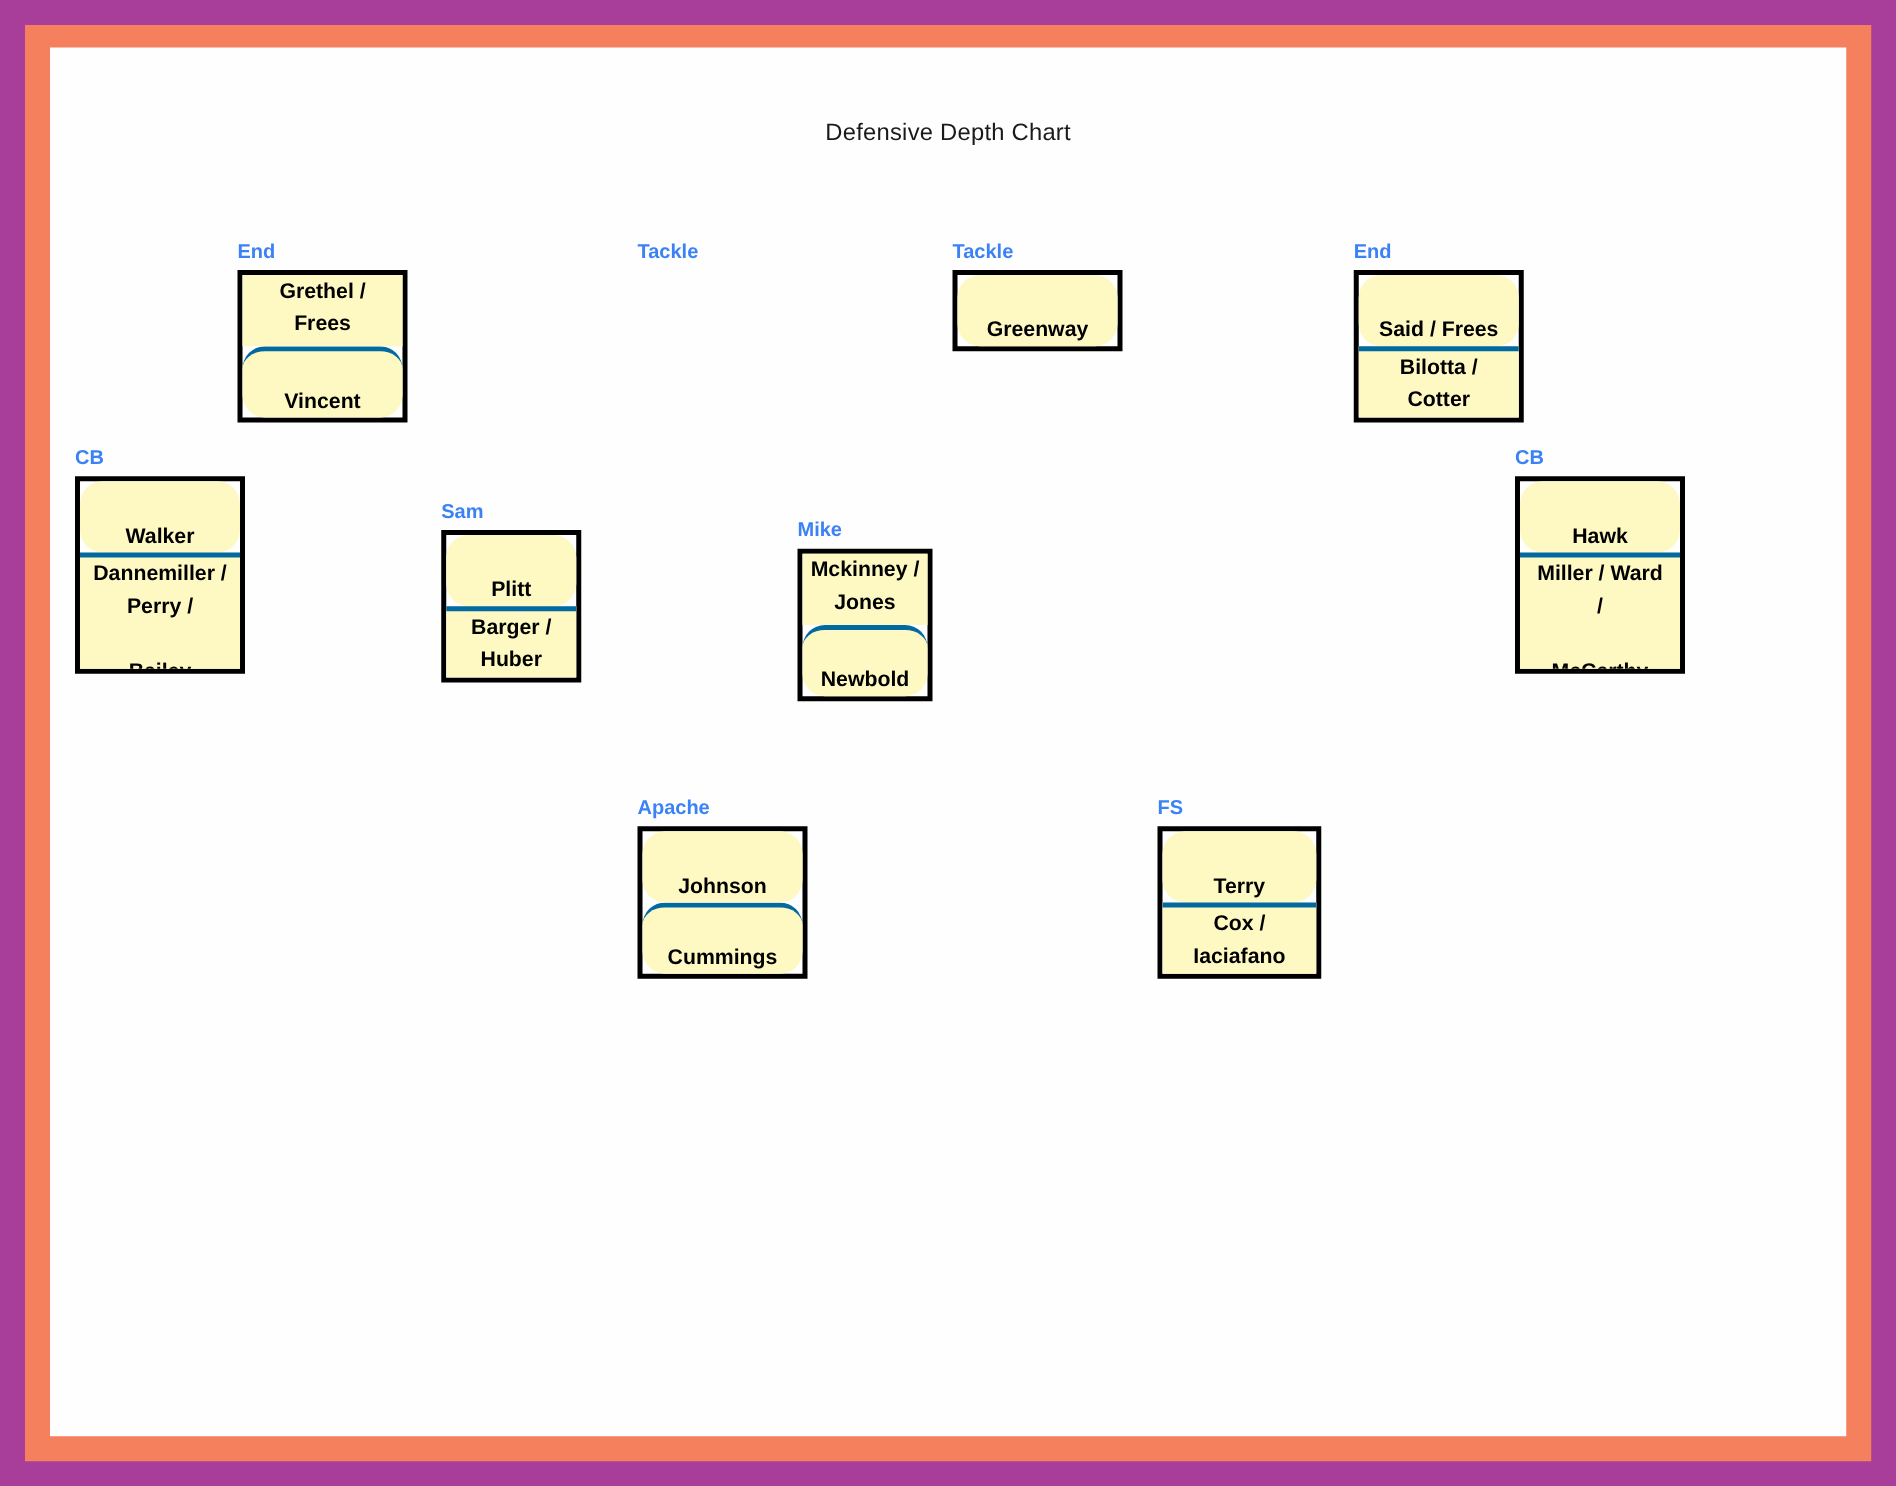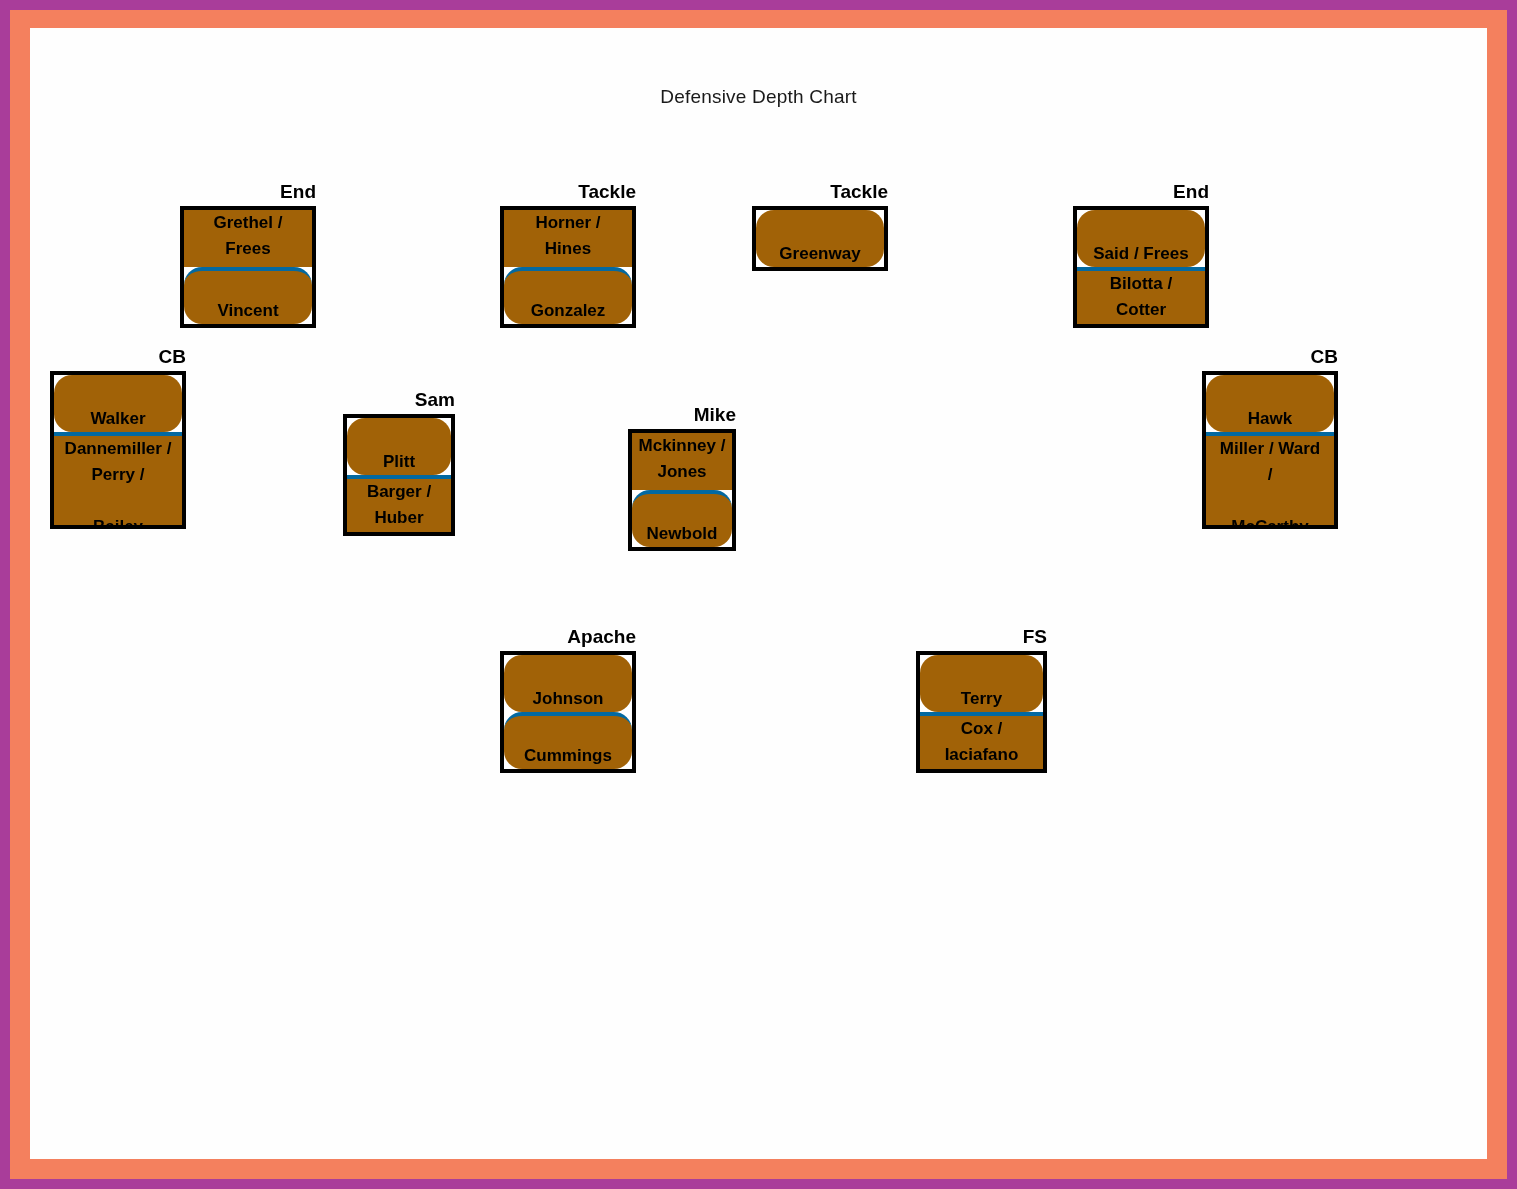--- a/index.html
+++ b/index.html
@@ -12,21 +12,21 @@
     font-family: "Liberation Sans", "DejaVu Sans", sans-serif;
   }
 
   
   #page {
     position: relative;
     width: 1517px;
     height: 1189px;
     box-sizing: border-box;
     background: #a93d9a;          
-    padding: 10px;
+    padding: 20px;
     overflow: hidden;
   }
   #frame {
     position: relative;
     width: 100%;
     height: 100%;
     box-sizing: border-box;
     background: #f4805e;          
     padding: 18px 20px 20px 20px;
   }
@@ -50,36 +50,36 @@
     font-weight: 400;
     color: #1a1a1a;
     letter-spacing: 0.2px;
   }
 
   
   .unit {
     position: absolute;
   }
   .unit-label {
-    text-align: right;
-    font-size: 19px;
+    text-align: left;
+    font-size: 16px;
     font-weight: bold;
-    color: #000000;
+    color: #3b82f6;
     line-height: 18px;
     margin-bottom: 5px;
     white-space: nowrap;
   }
   .unit-box {
     border: 4px solid #000000;
     background: #ffffff;
     box-sizing: border-box;
   }
   .cell {
     box-sizing: border-box;
-    background: #a16207;
+    background: #fef9c3;
     display: flex;
     justify-content: center;
     font-size: 17px;
     font-weight: bold;
     color: #000000;
     line-height: 26px;
     text-align: center;
     padding: 0 3px;
     overflow: hidden;
   }
@@ -111,29 +111,20 @@
 Frees</span>
           </div>
           <div class="cell h-std align-bottom">
             <span class="cell-text">Vincent</span>
           </div>
         </div>
       </div>
 
       <div class="unit" style="left:470px; top:155px; width:136px;">
         <div class="unit-label">Tackle</div>
-        <div class="unit-box">
-          <div class="cell h-std align-top">
-            <span class="cell-text">Horner /
-Hines</span>
-          </div>
-          <div class="cell h-std align-bottom">
-            <span class="cell-text">Gonzalez</span>
-          </div>
-        </div>
       </div>
 
       <div class="unit" style="left:722px; top:155px; width:136px;">
         <div class="unit-label">Tackle</div>
         <div class="unit-box">
           <div class="cell h-std align-bottom">
             <span class="cell-text">Greenway</span>
           </div>
         </div>
       </div>

